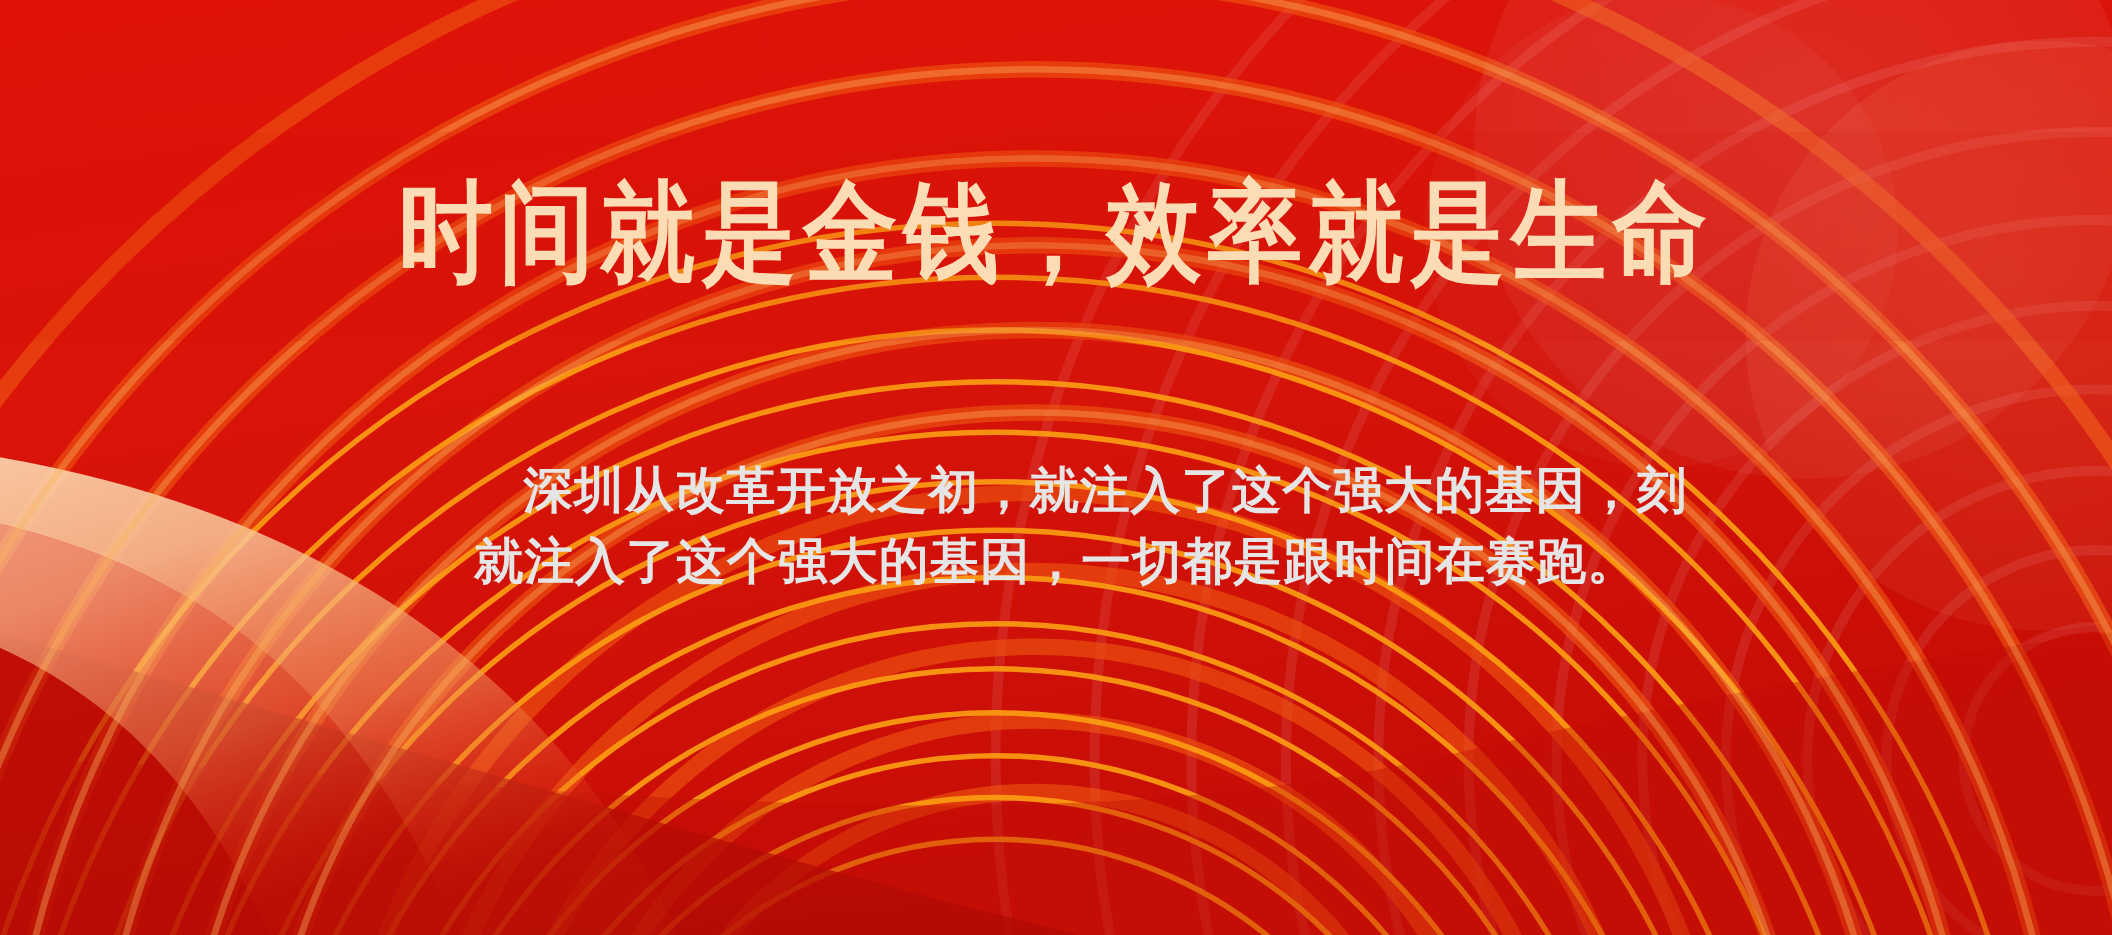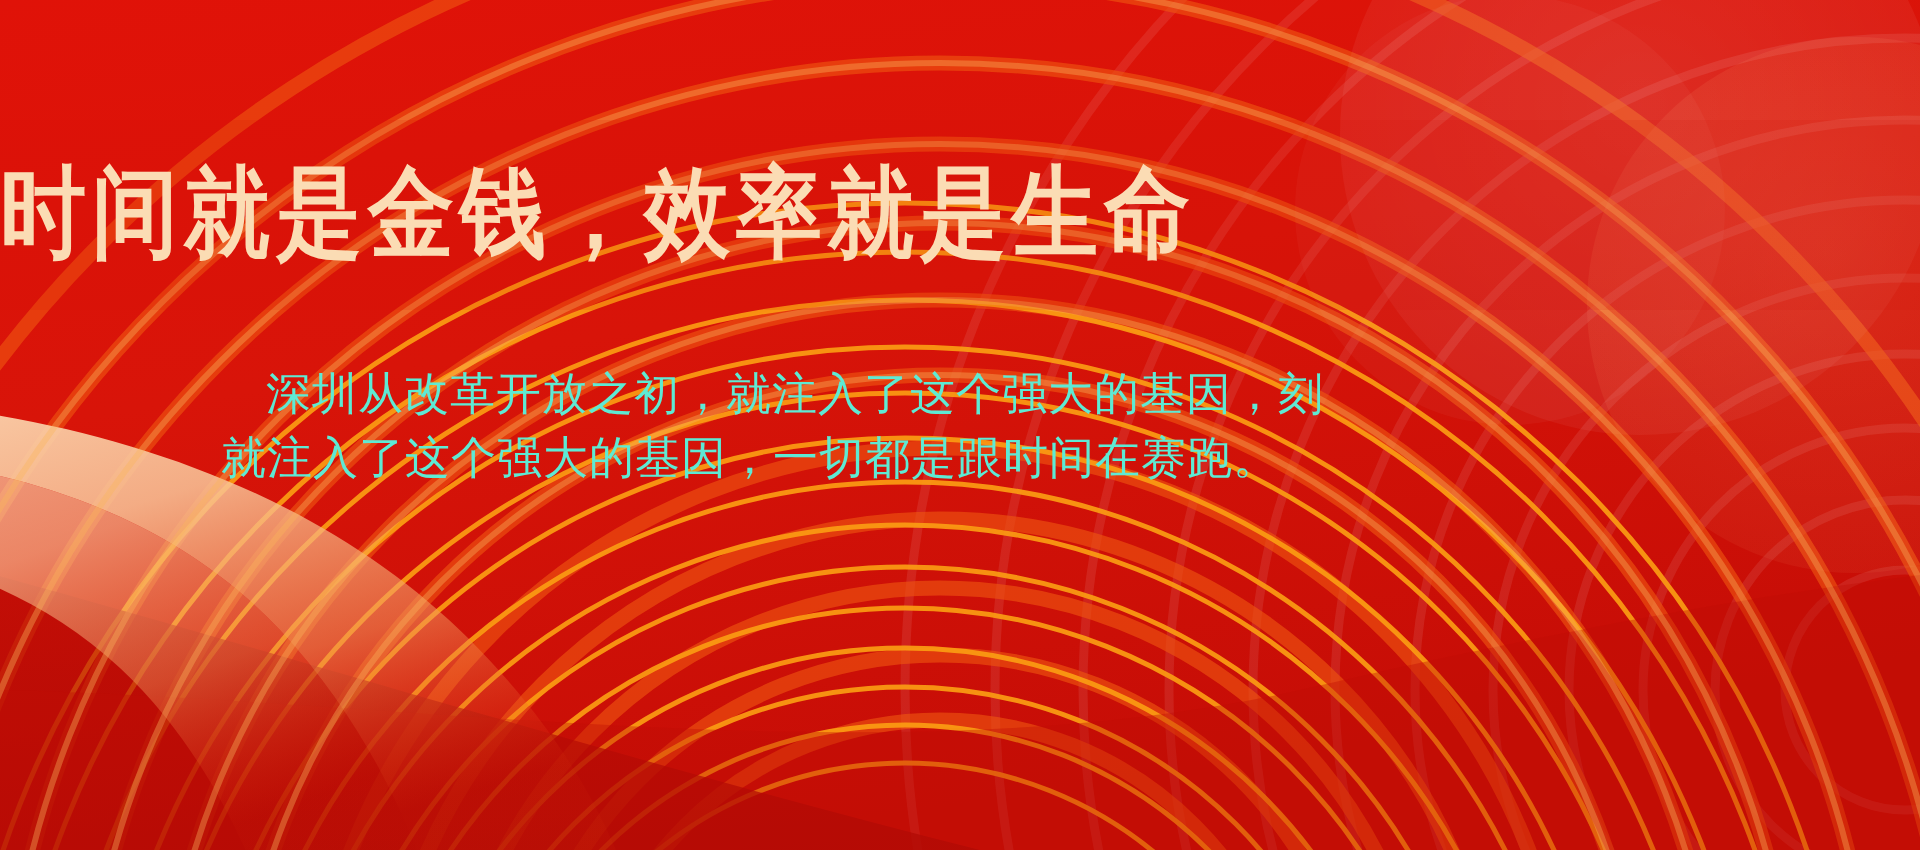--- a/index.html
+++ b/index.html
@@ -25,46 +25,46 @@
     height: 850px;
     display: block;
   }
 
   
   #content {
     position: absolute;
     inset: 0;
     display: flex;
     flex-direction: column;
-    align-items: flex-start;
+    align-items: center;
     justify-content: flex-start;
     pointer-events: none;
   }
 
   #headline {
     margin-top: 162px;
     font-size: 86px;
     line-height: 1.0;
     font-weight: 700;
     letter-spacing: 6px;
     color: #fbdcb4;
     white-space: nowrap;
     text-align: center;
     transform: scaleY(1.16);
     transform-origin: center top;
   }
 
   #subtitle {
-    margin-top: 56px;
+    margin-top: 108px;
     width: 1500px;
     font-size: 45px;
     line-height: 1.42;
-    font-weight: 400;
+    font-weight: 700;
     letter-spacing: 1px;
-    color: #5eead4;
+    color: #e5e5e5;
     text-align: justify;
     text-align-last: center;
     text-indent: 90px;
   }
   #subtitle .ln {
     display: block;
     white-space: nowrap;
   }
   #subtitle .ln.l2 { text-indent: 0; }
 </style>

